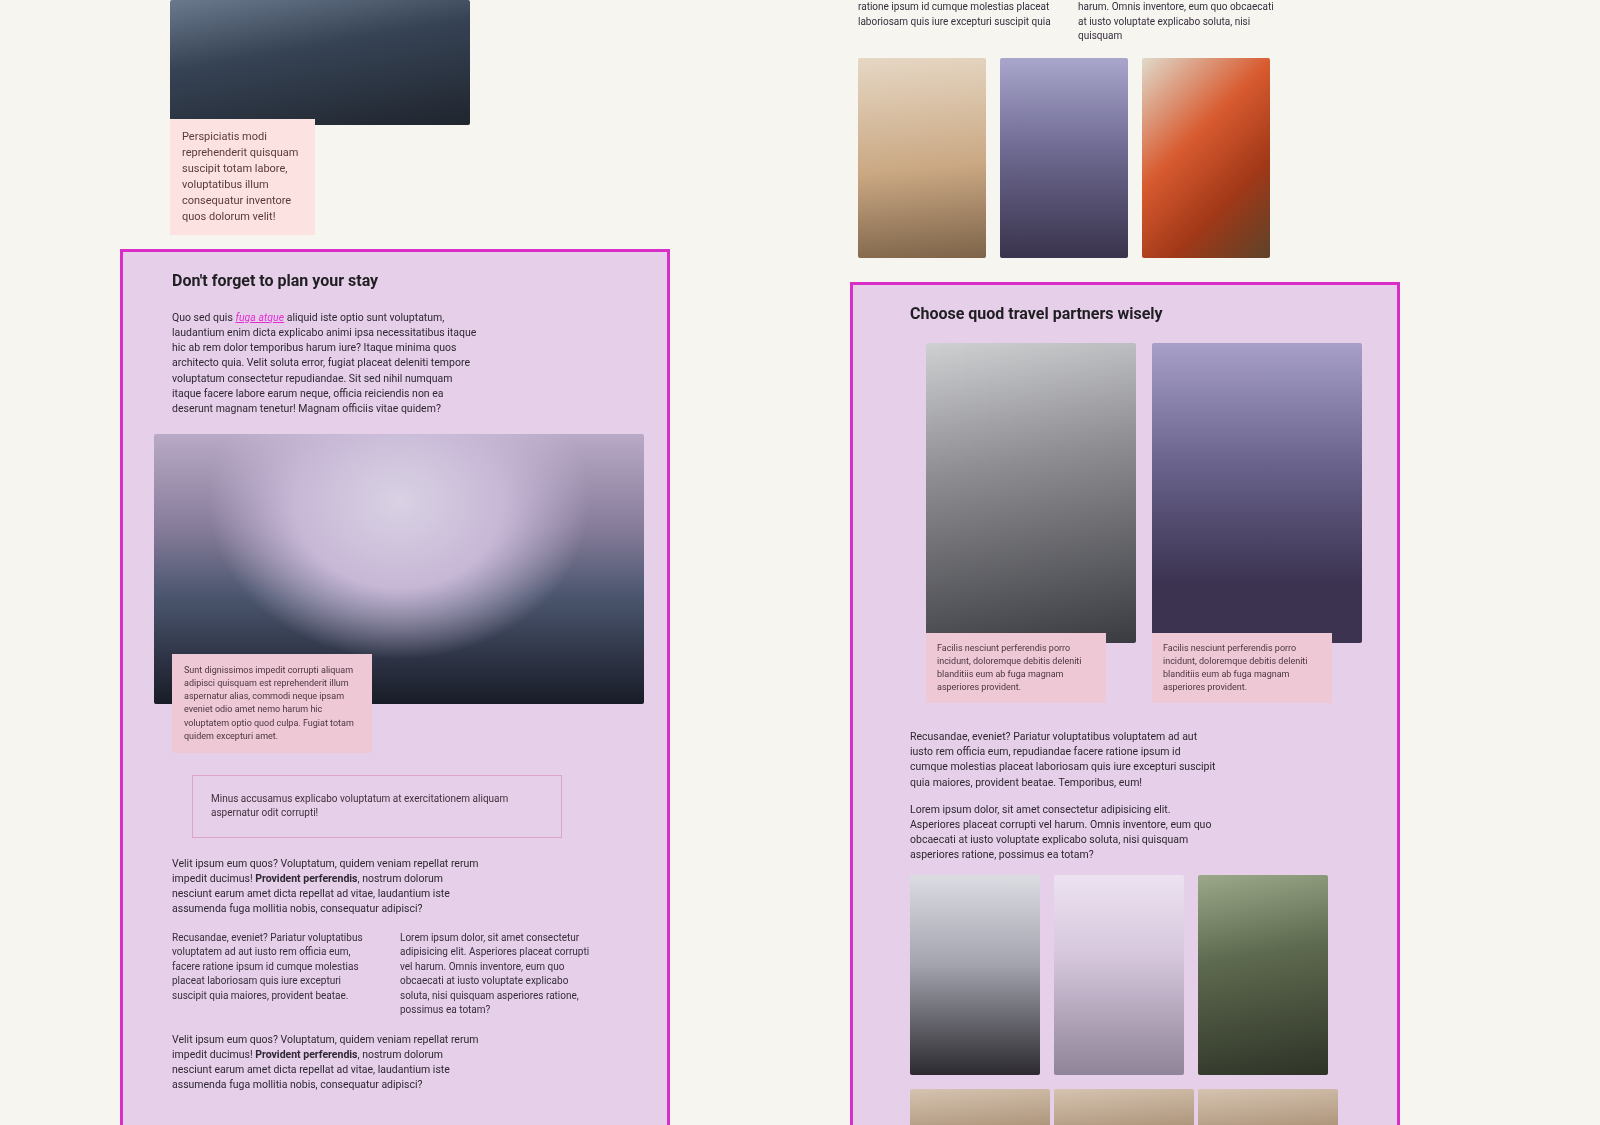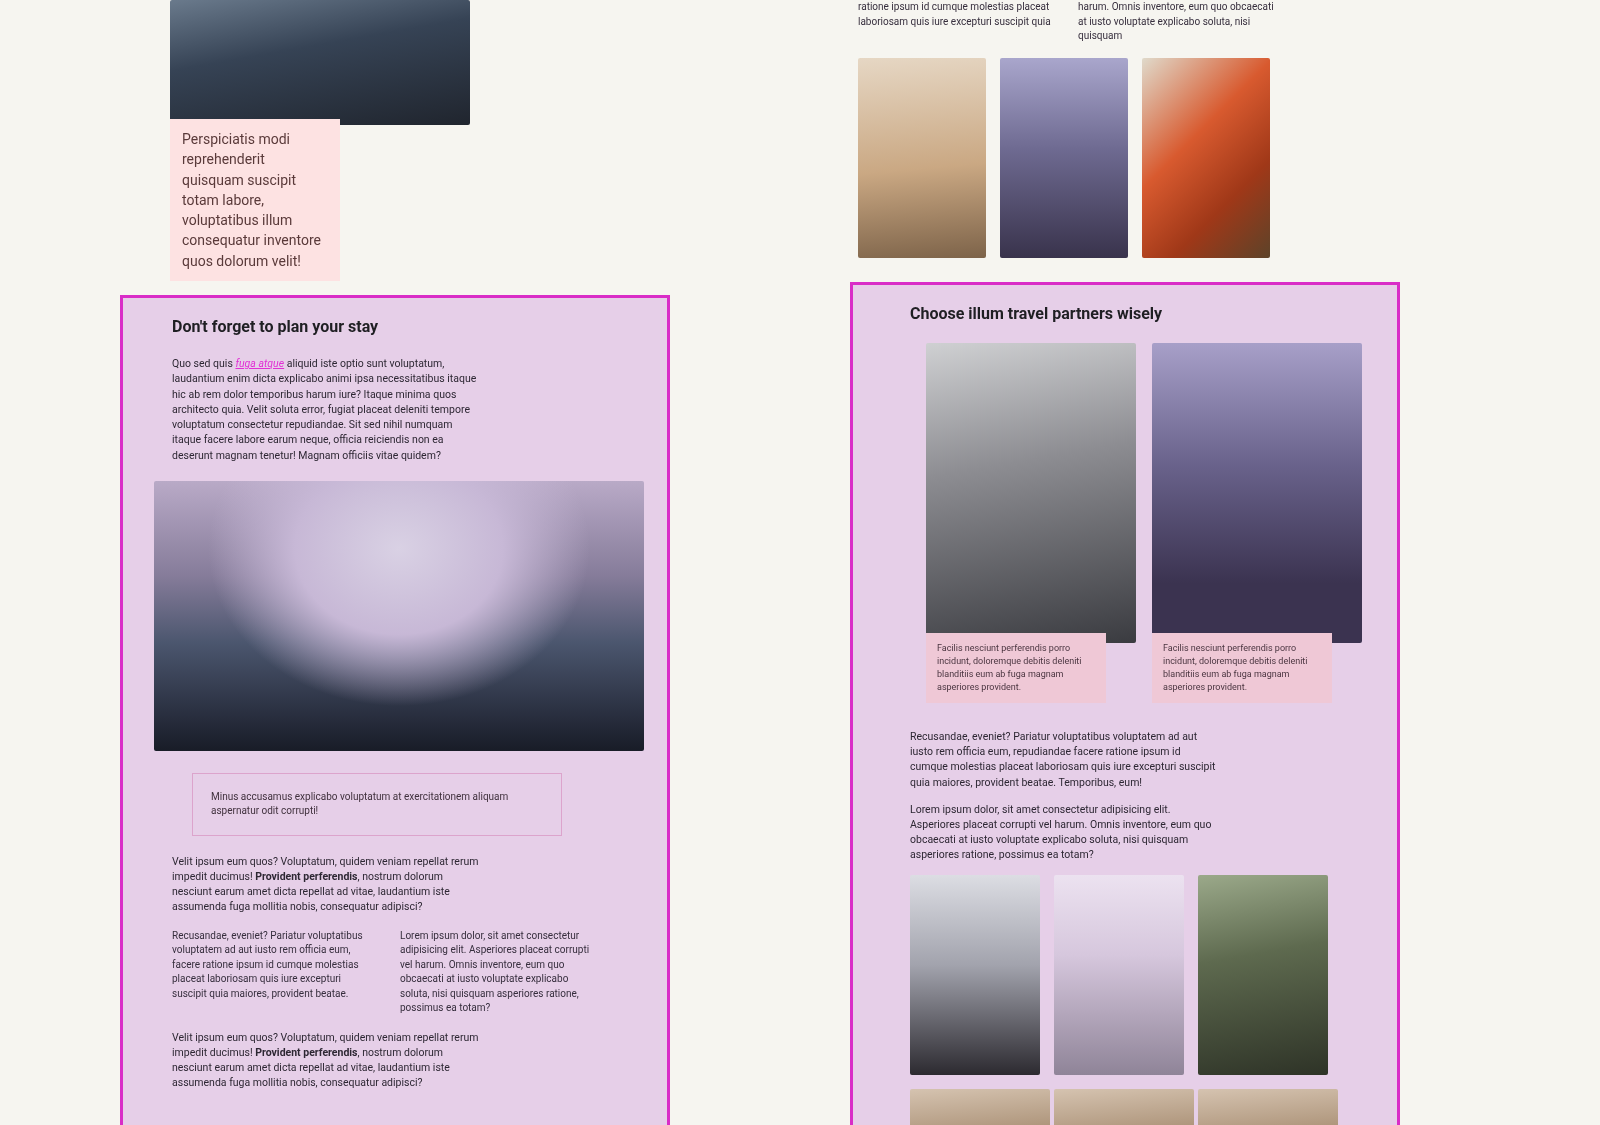--- a/index.html
+++ b/index.html
@@ -39,22 +39,22 @@
 
   
   .hero-img{
     margin-left:50px;
     width:300px;height:125px;
     background:linear-gradient(170deg,#6a7a8c 0%,#364355 40%,#20252e 100%);
   }
   .hero-row{display:flex;gap:12px;margin-left:50px;margin-top:16px;}
   .hero-text{width:220px;font-size:10.5px;color:var(--ink-soft);}
   .pink-callout{
-    width:170px;background:var(--callout-pink);padding:10px 12px;
-    font-size:14px;color:#5a3a3a;margin-top:-22px;
+    width:145px;background:var(--callout-pink);padding:10px 12px;
+    font-size:11px;color:#5a3a3a;margin-top:-22px;
   }
 
   .sec-highlight{
     position:relative;margin-top:14px;padding:20px 40px 28px 52px;
   }
   .sec-highlight::before{
     content:"";position:absolute;inset:0;background:var(--overlay);
     mix-blend-mode:multiply;pointer-events:none;
     border:3px solid var(--section-border);
   }
@@ -130,20 +130,21 @@
 
     <div class="sec-highlight">
       <h2>Don't forget to plan your stay</h2>
 
       <div class="body">
         <span>Quo sed quis </span><a href="#">fuga atque</a><span> aliquid iste optio sunt voluptatum, laudantium enim dicta explicabo animi ipsa necessitatibus itaque hic ab rem dolor temporibus harum iure? Itaque minima quos architecto quia. Velit soluta error, fugiat placeat deleniti tempore voluptatum consectetur repudiandae. Sit sed nihil numquam itaque facere labore earum neque, officia reiciendis non ea deserunt magnam tenetur! Magnam officiis vitae quidem?</span>
       </div>
 
       <div class="mtn-wrap">
         <div class="mtn-img img"></div>
+        <div class="mtn-caption">Sunt dignissimos impedit corrupti aliquam adipisci quisquam est reprehenderit illum aspernatur alias, commodi neque ipsam eveniet odio amet nemo harum hic voluptatem optio quod culpa. Fugiat totam quidem excepturi amet.</div>
       </div>
 
       <div class="quote-box">Minus accusamus explicabo voluptatum at exercitationem aliquam aspernatur odit corrupti!</div>
 
       <p class="para">
         <span>Velit ipsum eum quos? Voluptatum, quidem veniam repellat rerum impedit ducimus! </span><b>Provident perferendis</b><span>, nostrum dolorum nesciunt earum amet dicta repellat ad vitae, laudantium iste assumenda fuga mollitia nobis, consequatur adipisci?</span>
       </p>
 
       <div class="two-col">
         <div>Recusandae, eveniet? Pariatur voluptatibus voluptatem ad aut iusto rem officia eum, facere ratione ipsum id cumque molestias placeat laboriosam quis iure excepturi suscipit quia maiores, provident beatae.</div>
@@ -164,21 +165,21 @@
       <div>harum. Omnis inventore, eum quo obcaecati at iusto voluptate explicabo soluta, nisi quisquam</div>
     </div>
 
     <div class="r-thumbs">
       <div class="img th-portrait"></div>
       <div class="img th-dusk"></div>
       <div class="img th-veggies"></div>
     </div>
 
     <div class="sec-highlight2">
-      <h2>Choose illum travel partners wisely</h2>
+      <h2>Choose quod travel partners wisely</h2>
 
       <div class="pair">
         <div class="card">
           <div class="pimg img pimg-a"></div>
           <div class="pcap">Facilis nesciunt perferendis porro incidunt, doloremque debitis deleniti blanditiis eum ab fuga magnam asperiores provident.</div>
         </div>
         <div class="card">
           <div class="pimg img pimg-b"></div>
           <div class="pcap">Facilis nesciunt perferendis porro incidunt, doloremque debitis deleniti blanditiis eum ab fuga magnam asperiores provident.</div>
         </div>

